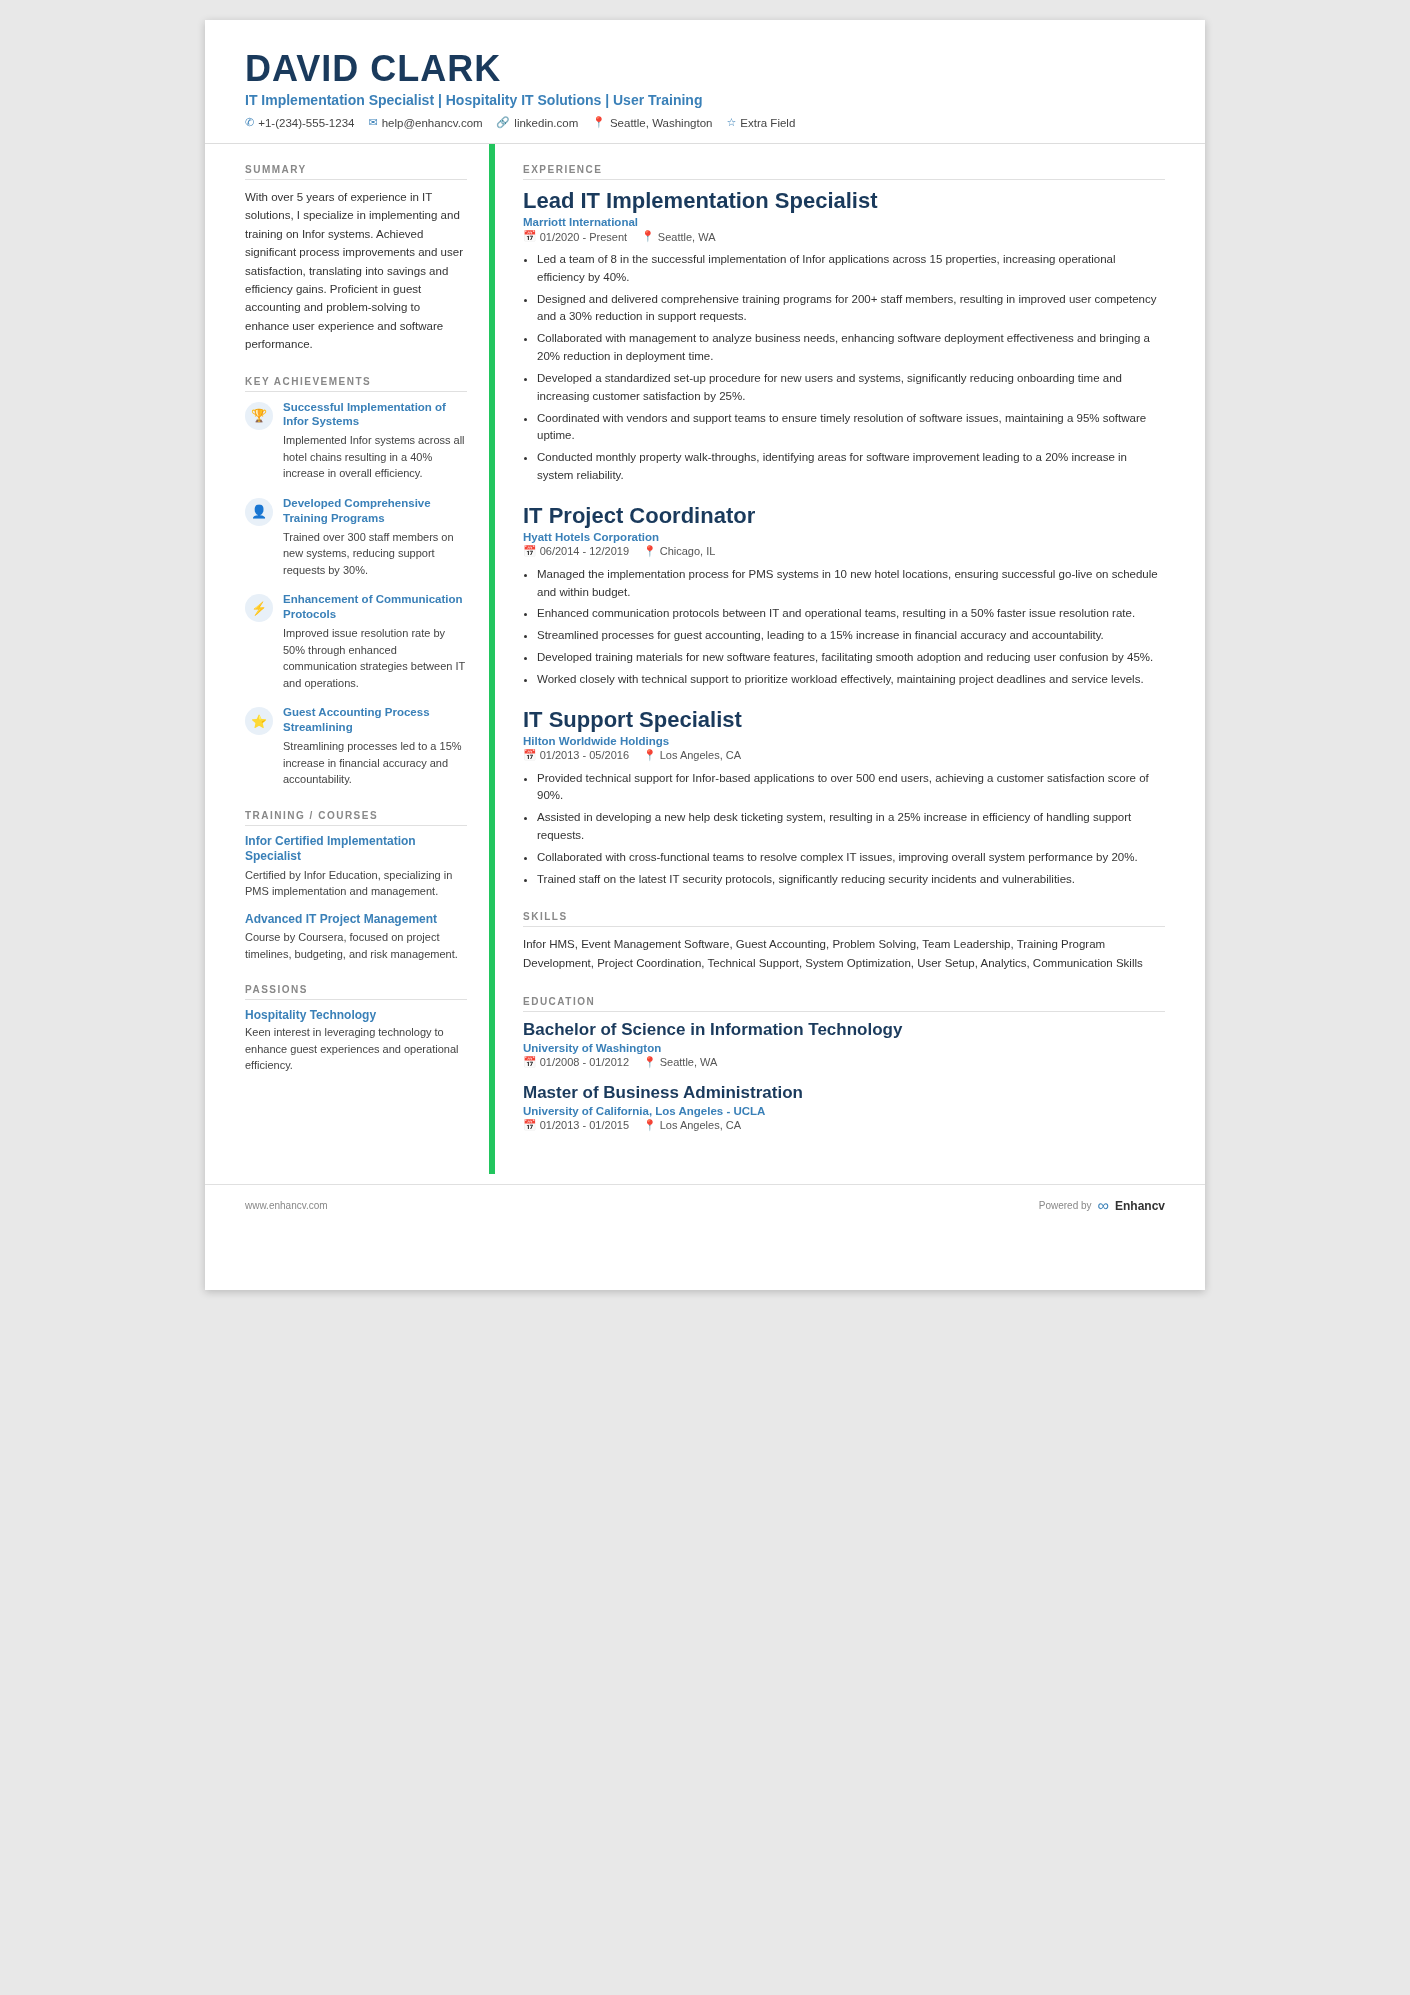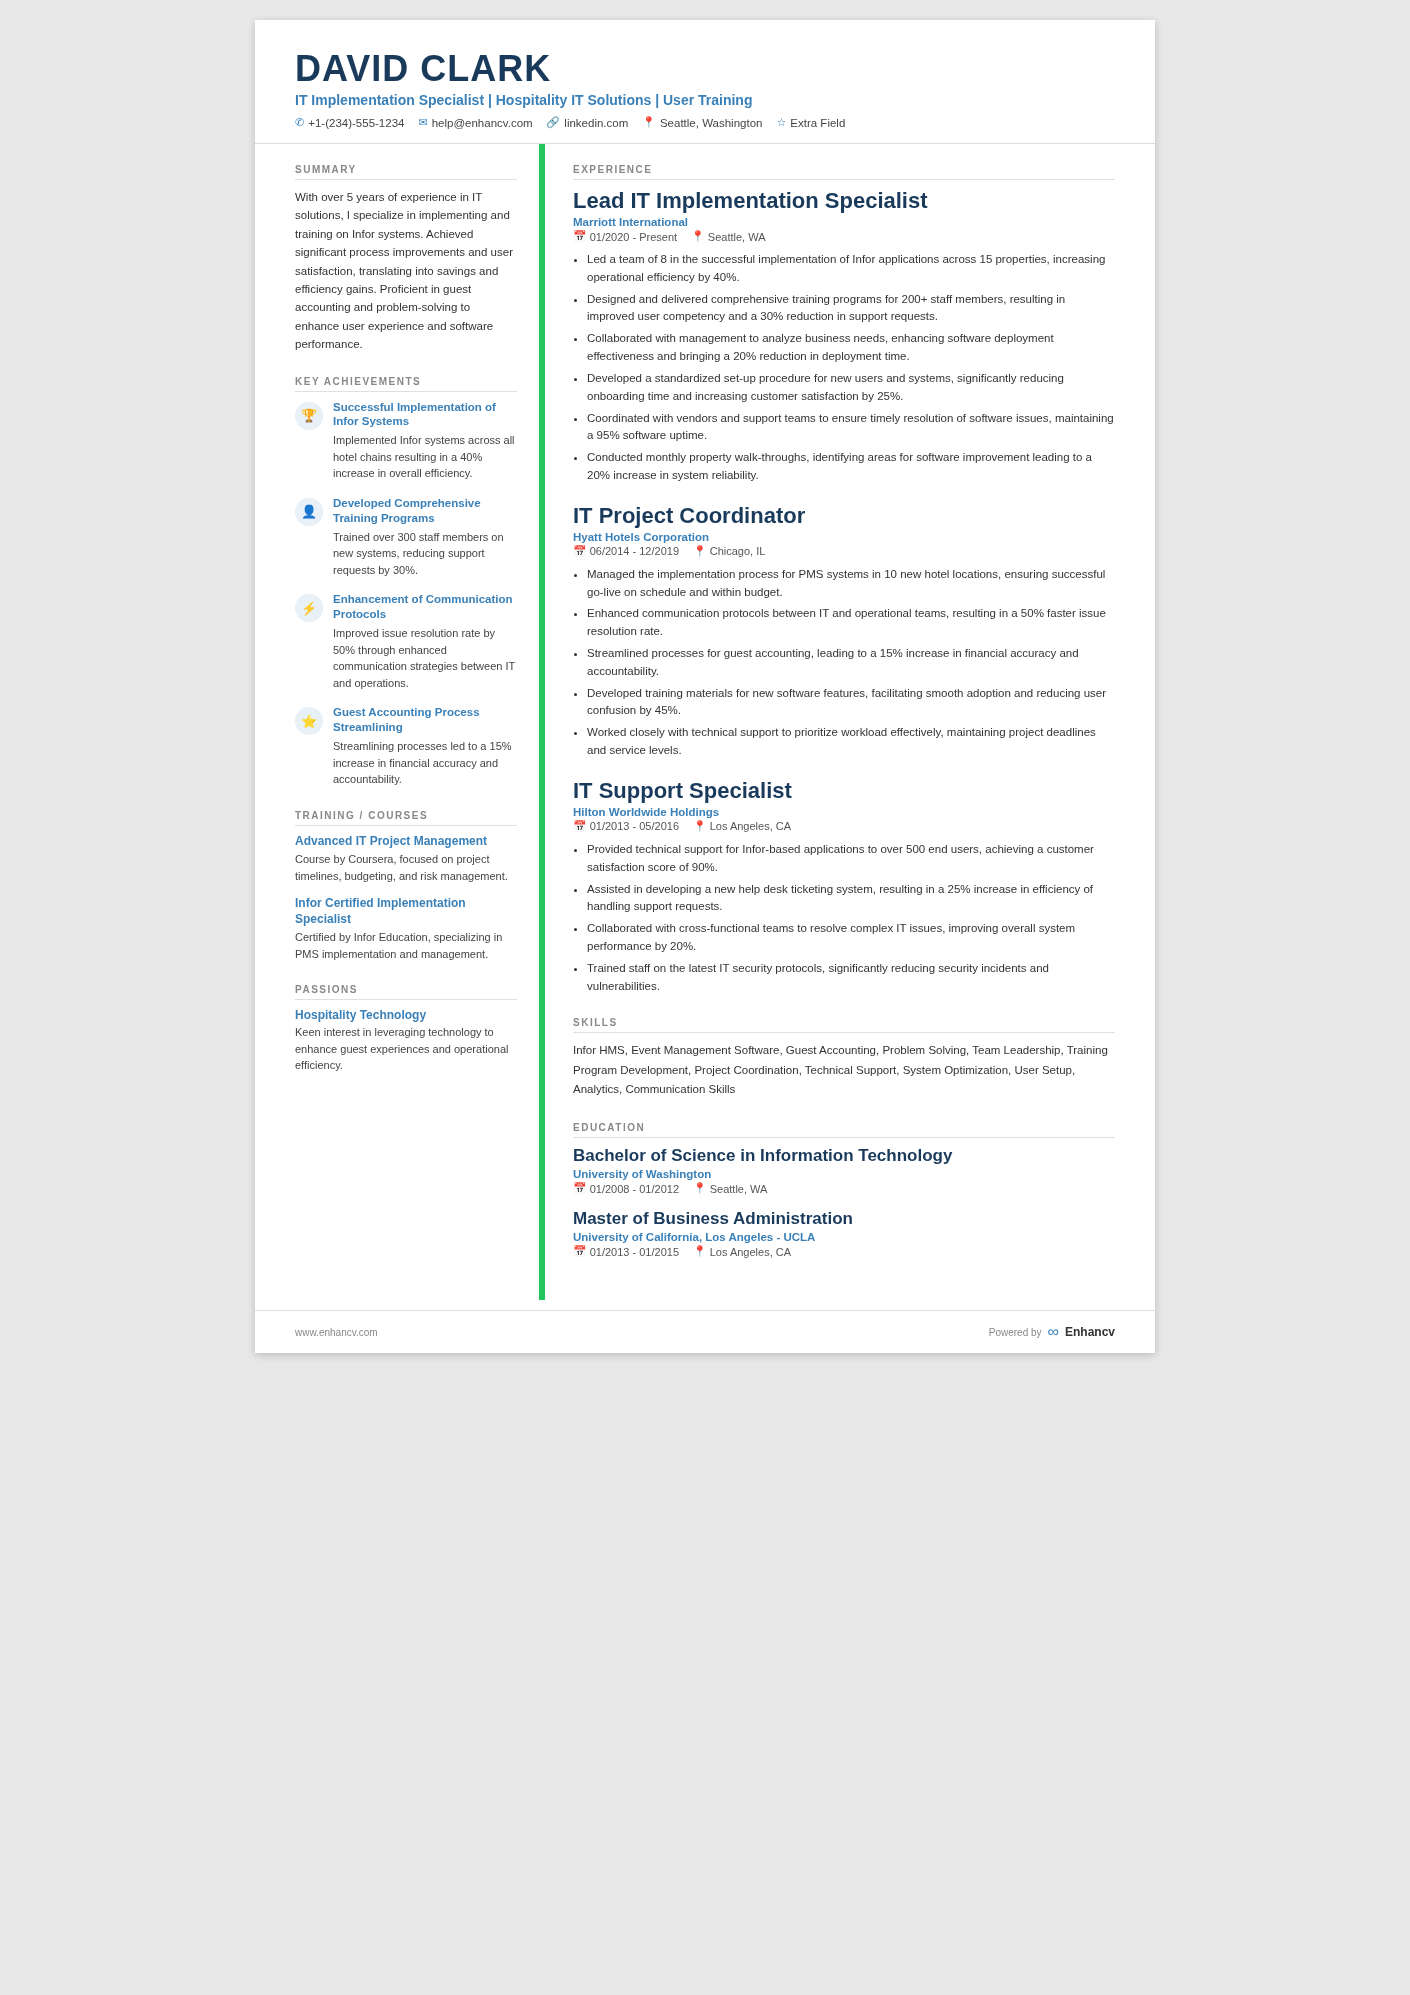--- a/index.html
+++ b/index.html
@@ -5,21 +5,21 @@
     * { margin: 0; padding: 0; box-sizing: border-box; }
     body {
       font-family: Arial, sans-serif;
       background: #e8e8e8;
       display: flex;
       justify-content: center;
       padding: 20px;
     }
     .page {
       background: #ffffff;
-      width: 900px;
+      width: 1000px;
       min-height: 1270px;
       padding: 0;
       box-shadow: 0 2px 8px rgba(0,0,0,0.2);
     }
     .header {
       padding: 28px 40px 14px 40px;
       border-bottom: 1px solid #ddd;
     }
     .header-name {
       font-size: 36px;
@@ -304,26 +304,26 @@
           <div class="achievement-content">
             <div class="achievement-title">Guest Accounting Process Streamlining</div>
             <div class="achievement-desc">Streamlining processes led to a 15% increase in financial accuracy and accountability.</div>
           </div>
         </div>
       </div>
 
       <div class="section">
         <div class="section-title">TRAINING / COURSES</div>
         <div class="course-item">
+          <div class="course-title">Infor Certified Implementation Specialist</div>
+          <div class="course-desc">Certified by Infor Education, specializing in PMS implementation and management.</div>
+        </div>
+        <div class="course-item">
           <div class="course-title">Advanced IT Project Management</div>
           <div class="course-desc">Course by Coursera, focused on project timelines, budgeting, and risk management.</div>
-        </div>
-        <div class="course-item">
-          <div class="course-title">Infor Certified Implementation Specialist</div>
-          <div class="course-desc">Certified by Infor Education, specializing in PMS implementation and management.</div>
         </div>
       </div>
 
       <div class="section">
         <div class="section-title">PASSIONS</div>
         <div class="passion-title">Hospitality Technology</div>
         <div class="passion-desc">Keen interest in leveraging technology to enhance guest experiences and operational efficiency.</div>
       </div>
 
     </div>

